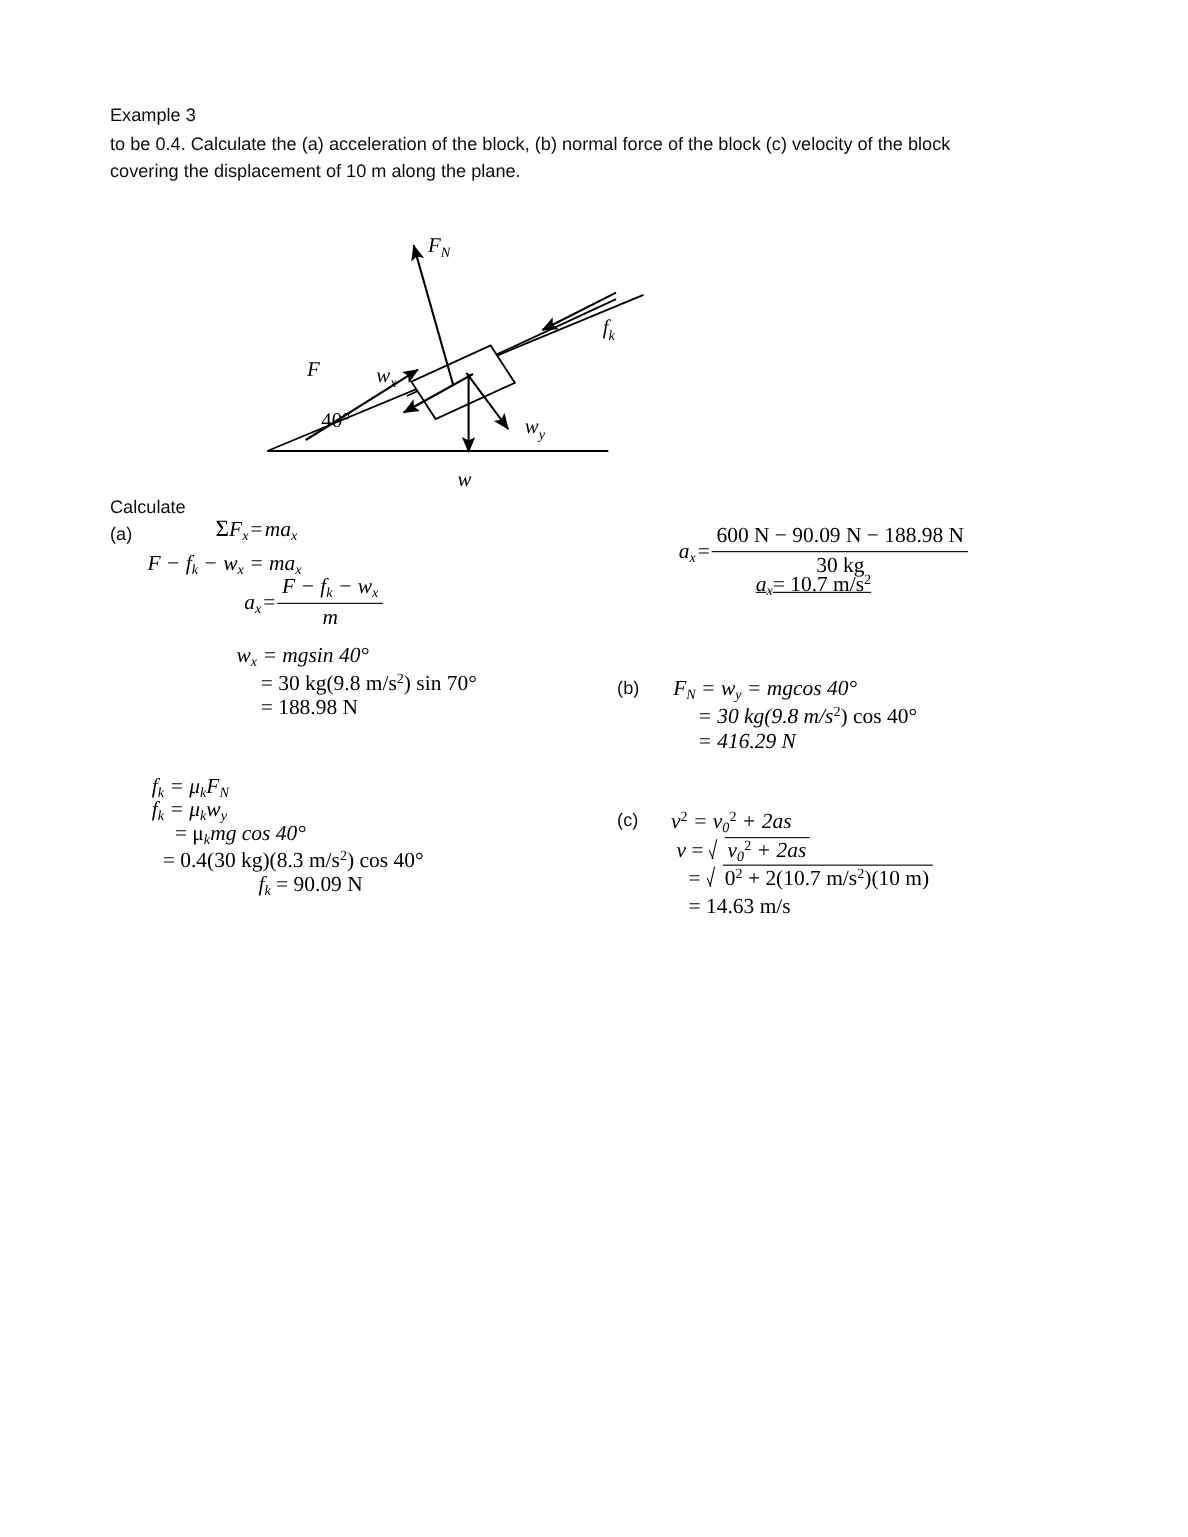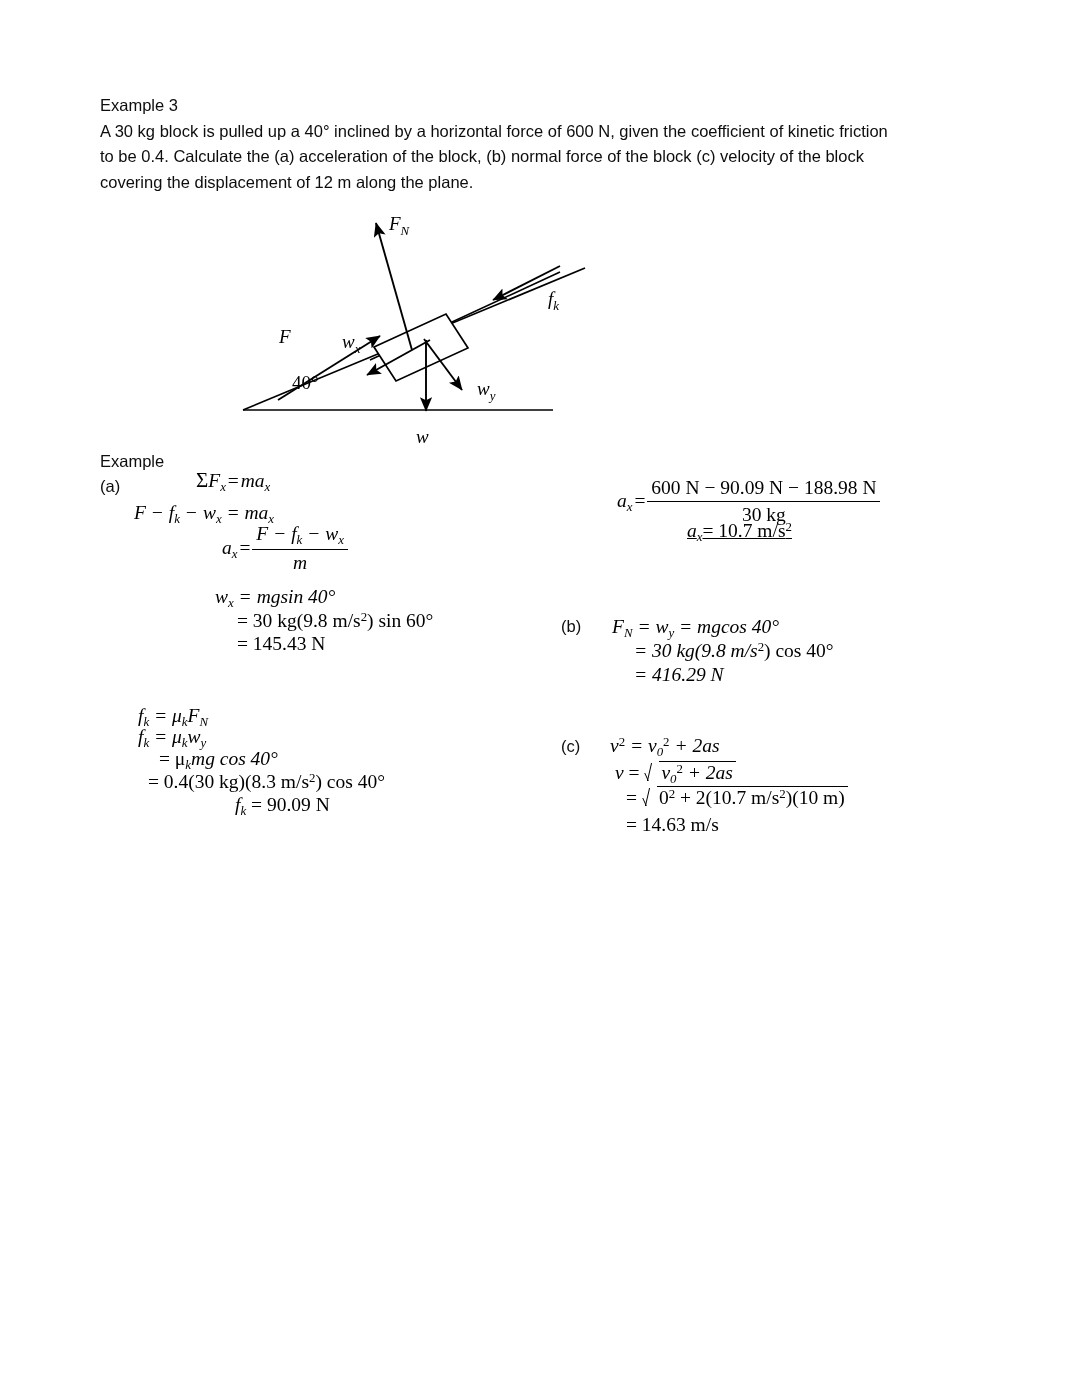--- a/index.html
+++ b/index.html
@@ -156,23 +156,22 @@
     transform: skewX(24deg);
   }
 </style>
 </head>
 <body>
 
 <div class="page">
 
   <div class="prose">
     <span class="ttl">Example 3</span>
-    <p>A 30 kg block is pulled up a 40° inclined by a horizontal force of 600 N, given the coefficient of kinetic friction</p>
     <p>to be 0.4. Calculate the (a) acceleration of the block,  (b) normal force of the block  (c) velocity of the block</p>
-    <p>covering the displacement of 12 m along the plane.</p>
+    <p>covering the displacement of 10 m along the plane.</p>
   </div>
 
   <div class="diagram">
     <svg width="390" height="255" viewBox="0 0 390 255">
       <defs>
         <marker id="ah" markerWidth="9" markerHeight="9" refX="7.2" refY="3.2" orient="auto" markerUnits="strokeWidth">
           <path d="M0,0 L7.6,3.2 L0,6.4 L1.6,3.2 Z" fill="#000"></path>
         </marker>
       </defs>
 
@@ -213,21 +212,21 @@
 
     <span class="dlabel" style="left:247px; top:178px;">
       <span>w</span><sub>y</sub>
     </span>
 
     <span class="dlabel" style="left:186px; top:226px;">w</span>
 
     <span class="dlabel upright" style="left:62px; top:172px;">40°</span>
   </div>
 
-  <span class="solution-label">Example</span>
+  <span class="solution-label">Calculate</span>
   <span class="part-label" id="part-a-label">(a)</span>
   <span class="part-label" id="part-b-label">(b)</span>
   <span class="part-label" id="part-c-label">(c)</span>
 
   <div class="math" style="left:196px; top:469px;">
     <span class="sigma">Σ</span><span class="it">F</span><sub>x</sub><span class="op up">=</span><span class="it">ma</span><sub>x</sub>
   </div>
 
   <div class="math" style="left:134px; top:503px;">
     <span class="it">F − f</span><sub>k</sub><span class="it"> − w</span><sub>x</sub><span class="it"> = ma</span><sub>x</sub>
@@ -248,23 +247,23 @@
   </div>
 
   <div class="math" style="left:687px; top:521px;text-decoration:underline;">
     <span class="it">a</span><sub>x</sub><span class="up">= 10.7  m/s</span><sup>2</sup>
   </div>
 
   <div class="math" style="left:215px; top:587px;">
     <span class="it">w</span><sub>x</sub><span class="it"> = mgsin 40°</span>
   </div>
   <div class="math" style="left:237px; top:611px;">
-    <span class="up">= 30 kg(9.8  m/s</span><sup>2</sup><span class="up">) sin 60°</span>
-  </div>
-  <div class="math" style="left:237px; top:634px;">= 145.43 N</div>
+    <span class="up">= 30 kg(9.8  m/s</span><sup>2</sup><span class="up">) sin 70°</span>
+  </div>
+  <div class="math" style="left:237px; top:634px;">= 188.98 N</div>
 
   <div class="math" style="left:612px; top:617px;">
     <span class="it">F</span><sub>N</sub><span class="it"> = w</span><sub>y</sub><span class="it"> = mgcos 40°</span>
   </div>
   <div class="math" style="left:634px; top:641px;">
     <span class="it">= 30 kg(9.8  m/s</span><sup>2</sup><span class="up">) cos 40°</span>
   </div>
   <div class="math" style="left:634px; top:665px;">
     <span class="it">= 416.29 N</span>
   </div>

